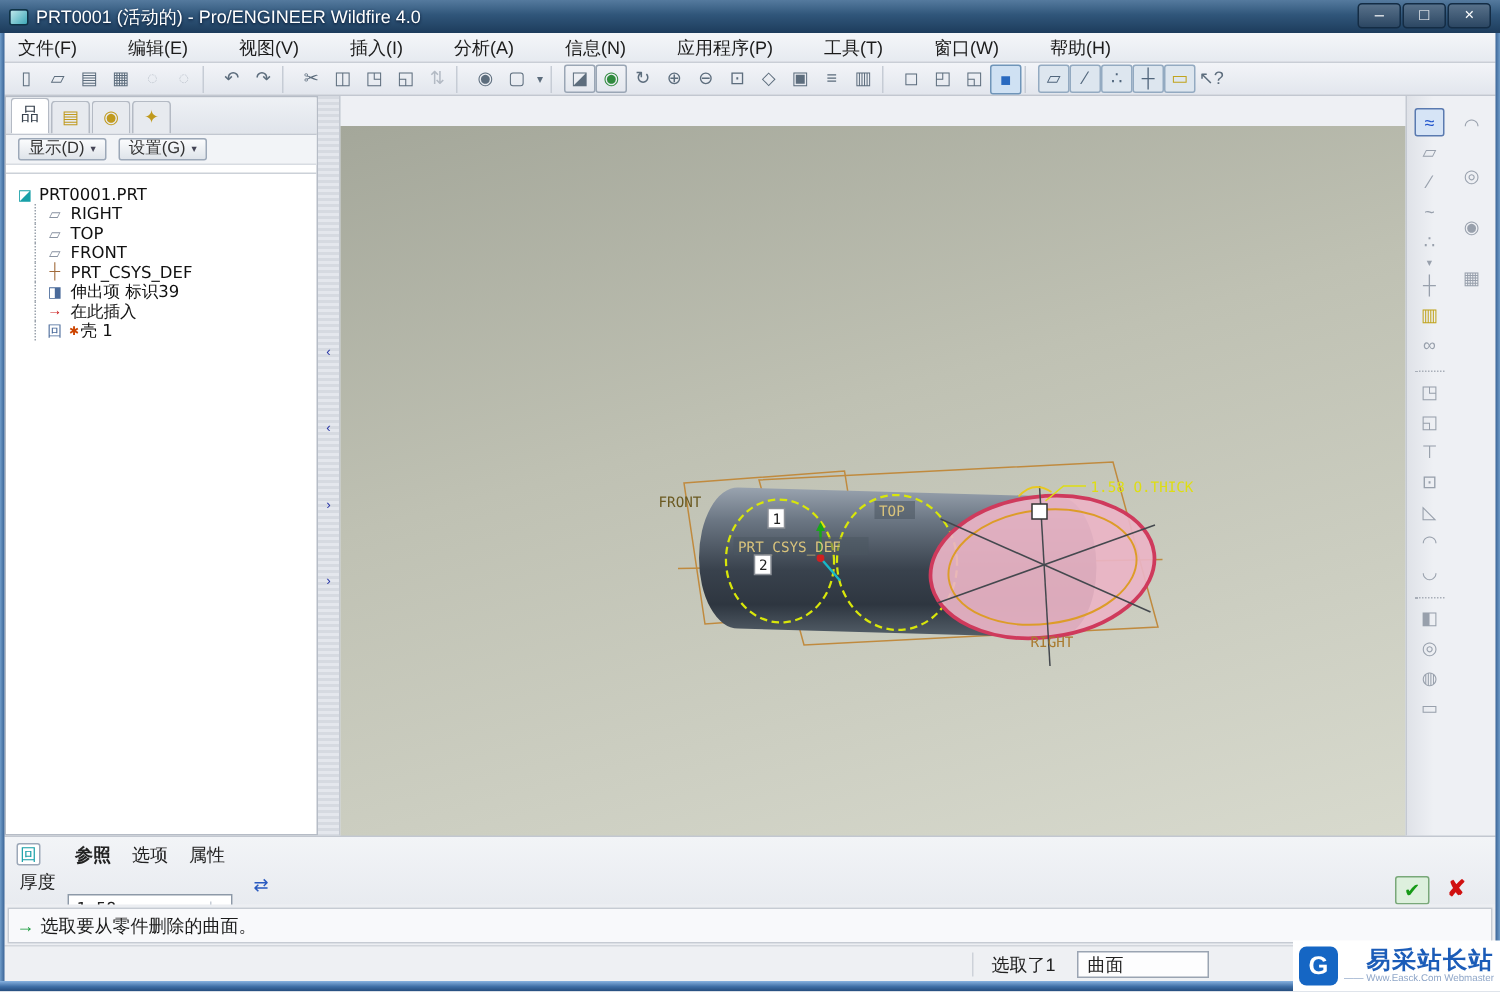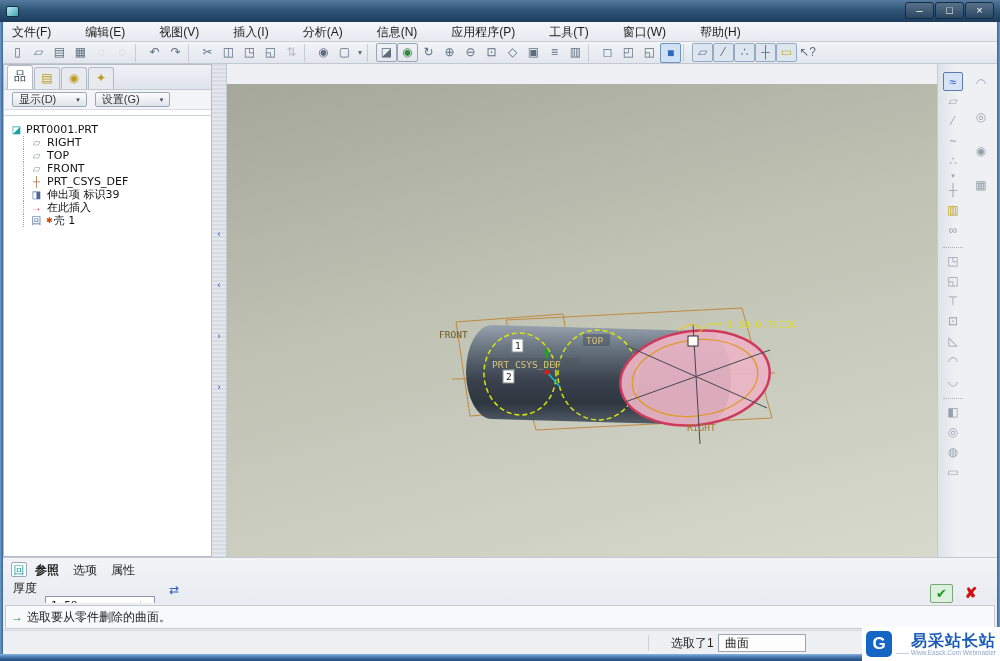--- a/index.html
+++ b/index.html
@@ -42,21 +42,21 @@
     background:#fff; border:1px solid #b6bcc6; }
   .navtabs { position:absolute; left:0; top:0; width:207px; height:25px;
     background:linear-gradient(180deg,#eef1f5,#e0e4eb); border-bottom:1px solid #c2c7d0; display:flex; align-items:flex-end; padding-left:3px; }
   .ntab { width:26px; height:22px; line-height:20px; text-align:center; font-size:12px; color:#6a7684;
     border:1px solid #b4bac4; border-bottom:none; border-radius:3px 3px 0 0; background:#e7eaef; margin-right:1px; }
   .ntab.active { background:#fff; height:24px; color:#38424e; }
   .ntab.yellow { color:#c09a1e; }
   .navbtns { position:absolute; left:0; top:25px; width:207px; height:20px; background:#f2f4f7;
     display:flex; align-items:center; gap:8px; padding-left:8px; border-bottom:1px solid #d8dce2; }
   .navbtn { height:15px; line-height:13px; font-size:11px; color:#333; padding:0 6px;
-    background:linear-gradient(180deg,#fbfcfd,#dfe4ea); border:1px solid #9ca8b8; border-radius:2px; display:flex; align-items:center; gap:20px; }
+    background:linear-gradient(180deg,#fbfcfd,#dfe4ea); border:1px solid #9ca8b8; border-radius:2px; display:flex; align-items:center; gap:4px; }
   .navbtn .caret { font-size:7px; color:#445; }
   .navsep { position:absolute; left:0; top:50px; width:207px; border-top:1px solid #ccd1d8; }
 
   .tree { position:absolute; left:6px; top:58px; width:196px; font-size:11px; color:#111; }
   .trow { display:flex; align-items:center; height:13px; white-space:nowrap; }
   .trow.child { margin-left:13px; border-left:1px dotted #9aa2ac; padding-left:6px; }
   .tglyph { width:13px; font-size:10px; text-align:center; margin-right:3px; flex:none; }
   .tglyph.part { color:#18a0a8; }
   .tglyph.plane { color:#8a93a2; }
   .tglyph.csys { color:#a06a3a; }
@@ -85,21 +85,21 @@
   .railcol2 { position:absolute; left:33px; top:10px; display:flex; flex-direction:column; gap:15px; }
   .ri { width:20px; height:19px; line-height:18px; text-align:center; font-size:12px; color:#98a0ac; }
   .ri.caret { height:8px; line-height:7px; font-size:7px; }
   .ri.on { background:#d6e4f6; border:1px solid #5a7ab0; color:#2255cc; border-radius:2px; }
   .ri.yellow { color:#c0a41e; }
   .rsep { height:7px; border-bottom:1px dotted #a8aeb8; margin-bottom:3px; }
 
   
   .dashboard { position:absolute; left:3px; top:557px; width:994px; height:46px;
     background:linear-gradient(180deg,#f2f4f7,#e8ebf0); border-top:1px solid #c2c7d0; }
-  .dtabs { position:absolute; left:0; top:3px; height:18px; display:flex; align-items:center; gap:14px; padding-left:32px; font-size:12px; color:#222;font-family:Liberation Mono, monospace; }
+  .dtabs { position:absolute; left:15px; top:3px; height:18px; display:flex; align-items:center; gap:14px; padding-left:32px; font-size:12px; color:#222;font-family:Liberation Mono, monospace; }
   .dfeaticon { position:absolute; left:8px; top:4px; width:16px; height:15px; line-height:14px; text-align:center;
     font-size:11px; color:#18a0a8; border:1px solid #9ca8b8; border-radius:2px; background:#fff; }
   .dtab { white-space:nowrap; }
   .dtab.active { font-weight:bold; }
   .dcontrols { position:absolute; left:0; top:22px; height:24px; width:994px; display:flex; align-items:flex-start; padding-left:10px; font-size:12px; color:#222; }
   .thicklabel { margin-right:8px; }
   .combo { width:110px; height:18px; background:#fff; border:1px solid #8d99a8; display:flex; align-items:center;margin-top:16px; }
   .combo input { flex:1; border:none; outline:none; font-size:11px; padding-left:5px; font-family:"DejaVu Sans Mono", monospace; color:#222; background:transparent; width:80px; }
   .combo .caret { width:14px; text-align:center; font-size:8px; color:#445; border-left:1px solid #c5ccd5; }
   .flipbtn { margin-left:8px; width:22px; height:19px; line-height:18px; text-align:center; font-size:12px; color:#2a5ac0; border:1px solid transparent; }
@@ -110,21 +110,21 @@
 
   
   .messagebar { position:absolute; left:3px; top:603px; width:994px; height:27px; background:#eceef2; }
   .msginner { position:absolute; left:2px; top:2px; right:2px; bottom:1px; background:#f8f9fb; border:1px solid #c6cbd3;
     display:flex; align-items:center; font-size:12px; color:#1c1c1c; padding-left:5px; }
   .msgarrow { color:#169a3a; font-weight:bold; margin-right:4px; font-size:12px; }
 
   
   .statusbar { position:absolute; left:3px; top:630px; width:994px; height:24px; background:#eef0f3;
     border-top:1px solid #d2d6dc; font-size:12px; color:#222; }
-  .scell-sel { position:absolute; left:645px; top:4px; width:66px; border-left:1px solid #cdd2d9; padding-left:22px; height:16px; line-height:16px; }
+  .scell-sel { position:absolute; left:645px; top:4px; width:66px; border-left:1px solid #cdd2d9; padding-left:12px; height:16px; line-height:16px; }
   .scell-filter { position:absolute; left:715px; top:3px; width:88px; height:18px; background:#fdfdfe;
     border:1px solid #9aa4b2; line-height:16px; padding-left:6px; }
 
   
   .bleft { position:absolute; left:0; top:22px; width:3px; height:632px; background:linear-gradient(90deg,#6f9cc9,#3a6496); }
   .bright { position:absolute; right:0; top:22px; width:3px; height:632px; background:linear-gradient(90deg,#3a6496,#6f9cc9); }
   .bbottom { position:absolute; left:0; top:654px; width:1000px; height:7px;
     background:linear-gradient(180deg,#87b2e0,#3c6ca4 55%,#234a7a); }
 
   
@@ -136,20 +136,21 @@
   .wtitle { color:#1b5cb8; font-weight:bold; font-size:16px; line-height:17px; letter-spacing:1px; white-space:nowrap; }
   .wsub { color:#8fa6c8; font-size:6.5px; line-height:8px; white-space:nowrap; }
 </style>
 </head>
 <body>
 
 <div class="window">
 
   <div class="titlebar">
     <span class="appicon"></span>
+    <span class="title-text">PRT0001 (活动的) - Pro/ENGINEER Wildfire 4.0</span>
     <span class="wincontrols">
 
         <span class="winbtn">–</span>
 
         <span class="winbtn">□</span>
 
         <span class="winbtn">×</span>
       </span>
   </div>
 

